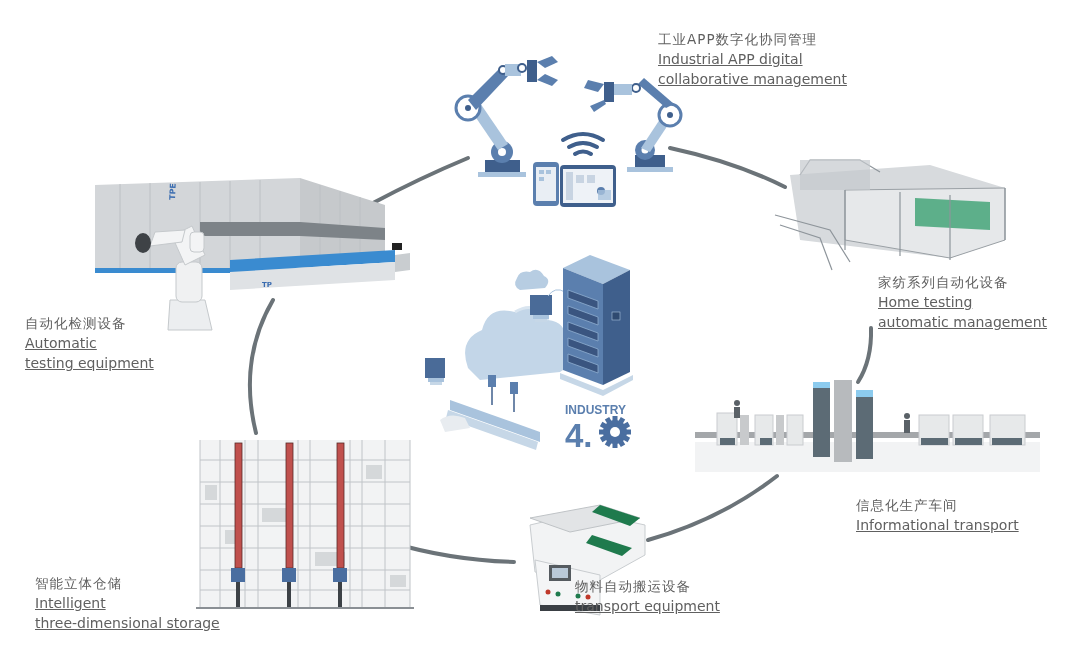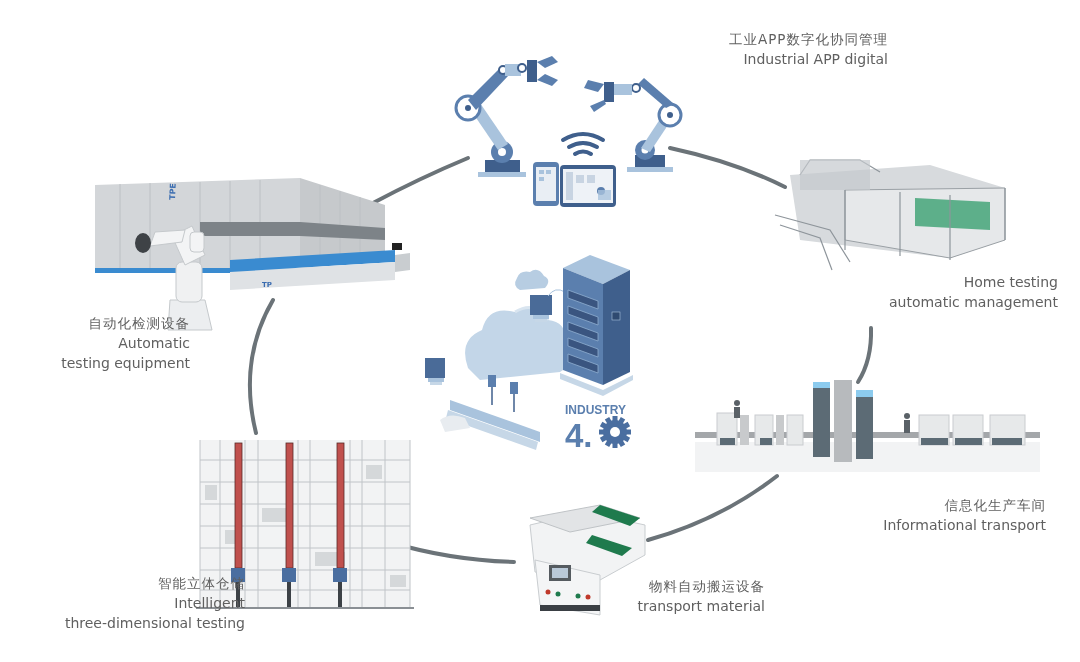--- a/index.html
+++ b/index.html
@@ -1,20 +1,20 @@
 <!DOCTYPE html>
 <html><head>
 <meta charset="utf-8">
 <style>
   html, body { margin:0; padding:0; background:#ffffff; }
   body { width:1080px; height:662px; position:relative; overflow:hidden;
          font-family:"DejaVu Sans", sans-serif; color:#555; }
-  .label { position:absolute; text-align:right; line-height:20px; font-size:14px; color:#5a5a5a; }
+  .label { position:absolute; text-align:left; line-height:20px; font-size:14px; color:#5a5a5a; }
   .label .zh { font-size:13.5px; letter-spacing:1px; color:#5f5f5f; }
-  .label .en { font-size:14px; color:#606060; }
+  .label .en { font-size:14px; color:#606060;text-decoration:underline; }
   svg.main { position:absolute; left:0; top:0; }
   .ind-text { font-family:"Liberation Sans", sans-serif; font-weight:bold; }
 </style>
 </head>
 <body>
 
 <svg class="main" width="1080" height="662" viewBox="0 0 1080 662">
 
   <g fill="none" stroke="#6b7378" stroke-width="4" stroke-linecap="round">
     <path d="M373,203 Q420,178 468,158"></path>
@@ -275,40 +275,42 @@
         <rect x="-2.5" y="-16" width="5" height="32" transform="rotate(150)"></rect>
       </g>
       <circle r="5" fill="#ffffff"></circle>
     </g>
   </g>
 </svg>
 
 <div class="label" style="left:658px; top:29px; width:230px;">
   <div class="zh">工业APP数字化协同管理</div>
   <div class="en">Industrial APP digital</div>
+  <div class="en">collaborative management</div>
 </div>
 
 <div class="label" style="left:878px; top:272px; width:180px;">
+  <div class="zh">家纺系列自动化设备</div>
   <div class="en">Home testing</div>
   <div class="en">automatic management</div>
 </div>
 
 <div class="label" style="left:856px; top:495px; width:190px;">
   <div class="zh">信息化生产车间</div>
   <div class="en">Informational transport</div>
 </div>
 
 <div class="label" style="left:575px; top:576px; width:190px;">
   <div class="zh">物料自动搬运设备</div>
-  <div class="en">transport material</div>
+  <div class="en">transport equipment</div>
 </div>
 
 <div class="label" style="left:35px; top:573px; width:210px;">
   <div class="zh">智能立体仓储</div>
   <div class="en">Intelligent</div>
-  <div class="en">three-dimensional testing</div>
+  <div class="en">three-dimensional storage</div>
 </div>
 
 <div class="label" style="left:25px; top:313px; width:165px;">
   <div class="zh">自动化检测设备</div>
   <div class="en">Automatic</div>
   <div class="en">testing equipment</div>
 </div>
 
 </body></html>

